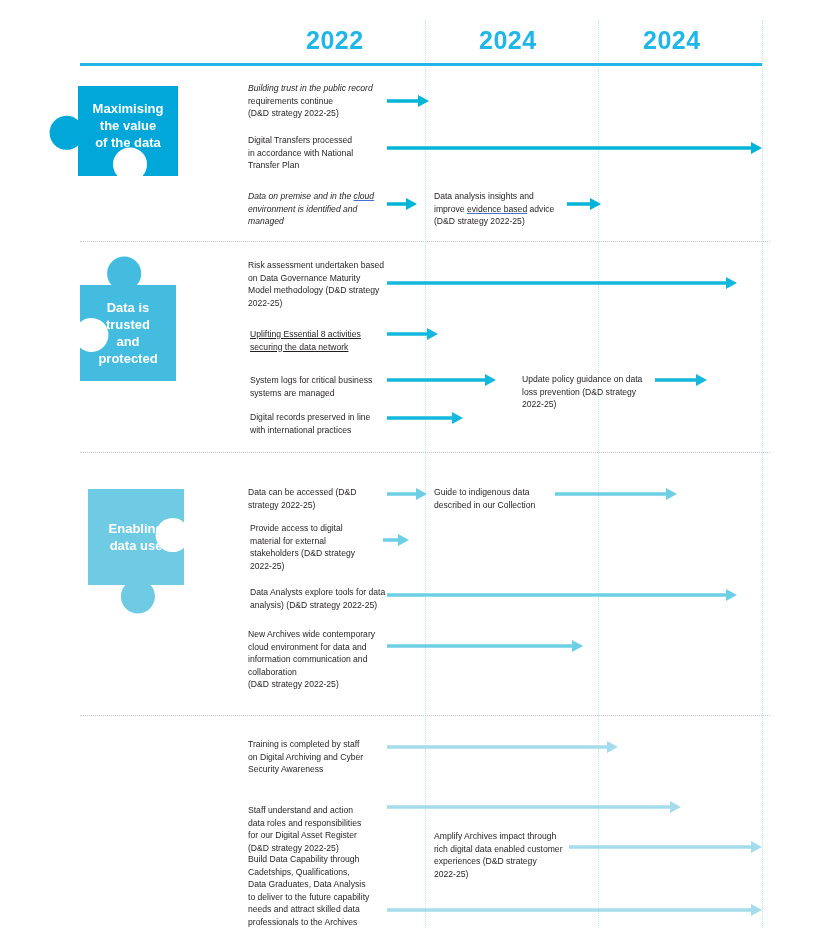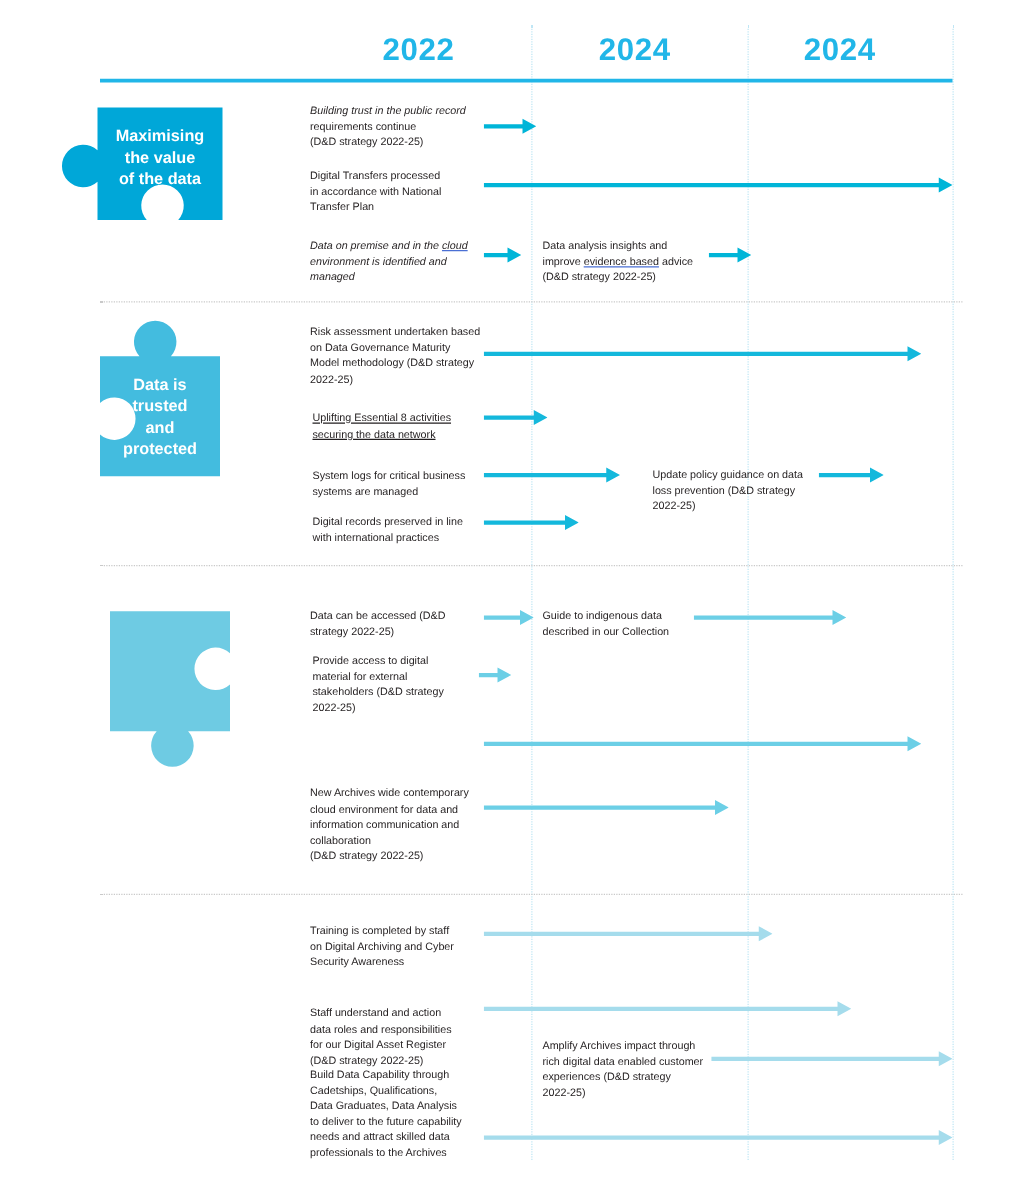--- a/index.html
+++ b/index.html
@@ -177,20 +177,22 @@
 with international practices</div>
     <div class="arrow" style="left: 387px; top: 411px; width: 76px;">
       <svg width="76" height="14" viewBox="0 0 76 14">
         <path d="M0 5.3 L65 5.3 L65 1 L76 7 L65 13 L65 8.7 L0 8.7 Z" fill="#14b8dc"></path>
       </svg>
     </div>
     <div class="piece" style="left: 62px; top: 463px; width: 148px; height: 148px;">
       <svg width="148" height="148" viewBox="0 0 148 148">
         <path d="M26 26 L122 26 L122 59.5 A 17 17 0 1 0 122 84.66 L122 122 L88.5 122 A 17 17 0 1 1 63.34 122 L26 122 Z" fill="#6ecbe3" fill-rule="nonzero"></path>
       </svg>
+      <div class="piece-label" style="top: 57px; left: 26px; width: 96px;">Enabling
+data use</div>
     </div>
     <div class="hline" style="top: 715px; border-top-color: rgb(201, 201, 201);"></div>
     <div class="item-text" style="left: 248px; top: 486px; width: 130px;">Data can be accessed (D&amp;D
 strategy 2022-25)</div>
     <div class="item-text" style="left: 434px; top: 486px; width: 120px;">Guide to indigenous data
 described in our Collection</div>
     <div class="arrow" style="left: 387px; top: 487px; width: 40px;">
       <svg width="40" height="14" viewBox="0 0 40 14">
         <path d="M0 5.3 L29 5.3 L29 1 L40 7 L29 13 L29 8.7 L0 8.7 Z" fill="#6ccfe6"></path>
       </svg>
@@ -202,20 +204,22 @@
     </div>
     <div class="item-text" style="left: 250px; top: 522px; width: 130px;">Provide access to digital
 material for external
 stakeholders (D&amp;D strategy
 2022-25)</div>
     <div class="arrow" style="left: 383px; top: 533px; width: 26px;">
       <svg width="26" height="14" viewBox="0 0 26 14">
         <path d="M0 5.3 L15 5.3 L15 1 L26 7 L15 13 L15 8.7 L0 8.7 Z" fill="#6ccfe6"></path>
       </svg>
     </div>
+    <div class="item-text" style="left: 250px; top: 586px; width: 138px;">Data Analysts explore tools for data
+analysis) (D&amp;D strategy 2022-25)</div>
     <div class="arrow" style="left: 387px; top: 588px; width: 350px;">
       <svg width="350" height="14" viewBox="0 0 350 14">
         <path d="M0 5.3 L339 5.3 L339 1 L350 7 L339 13 L339 8.7 L0 8.7 Z" fill="#6ccfe6"></path>
       </svg>
     </div>
     <div class="item-text" style="left: 248px; top: 628px; width: 138px;">New Archives wide contemporary
 cloud environment for data and
 information communication and
 collaboration
 (D&amp;D strategy 2022-25)</div>

